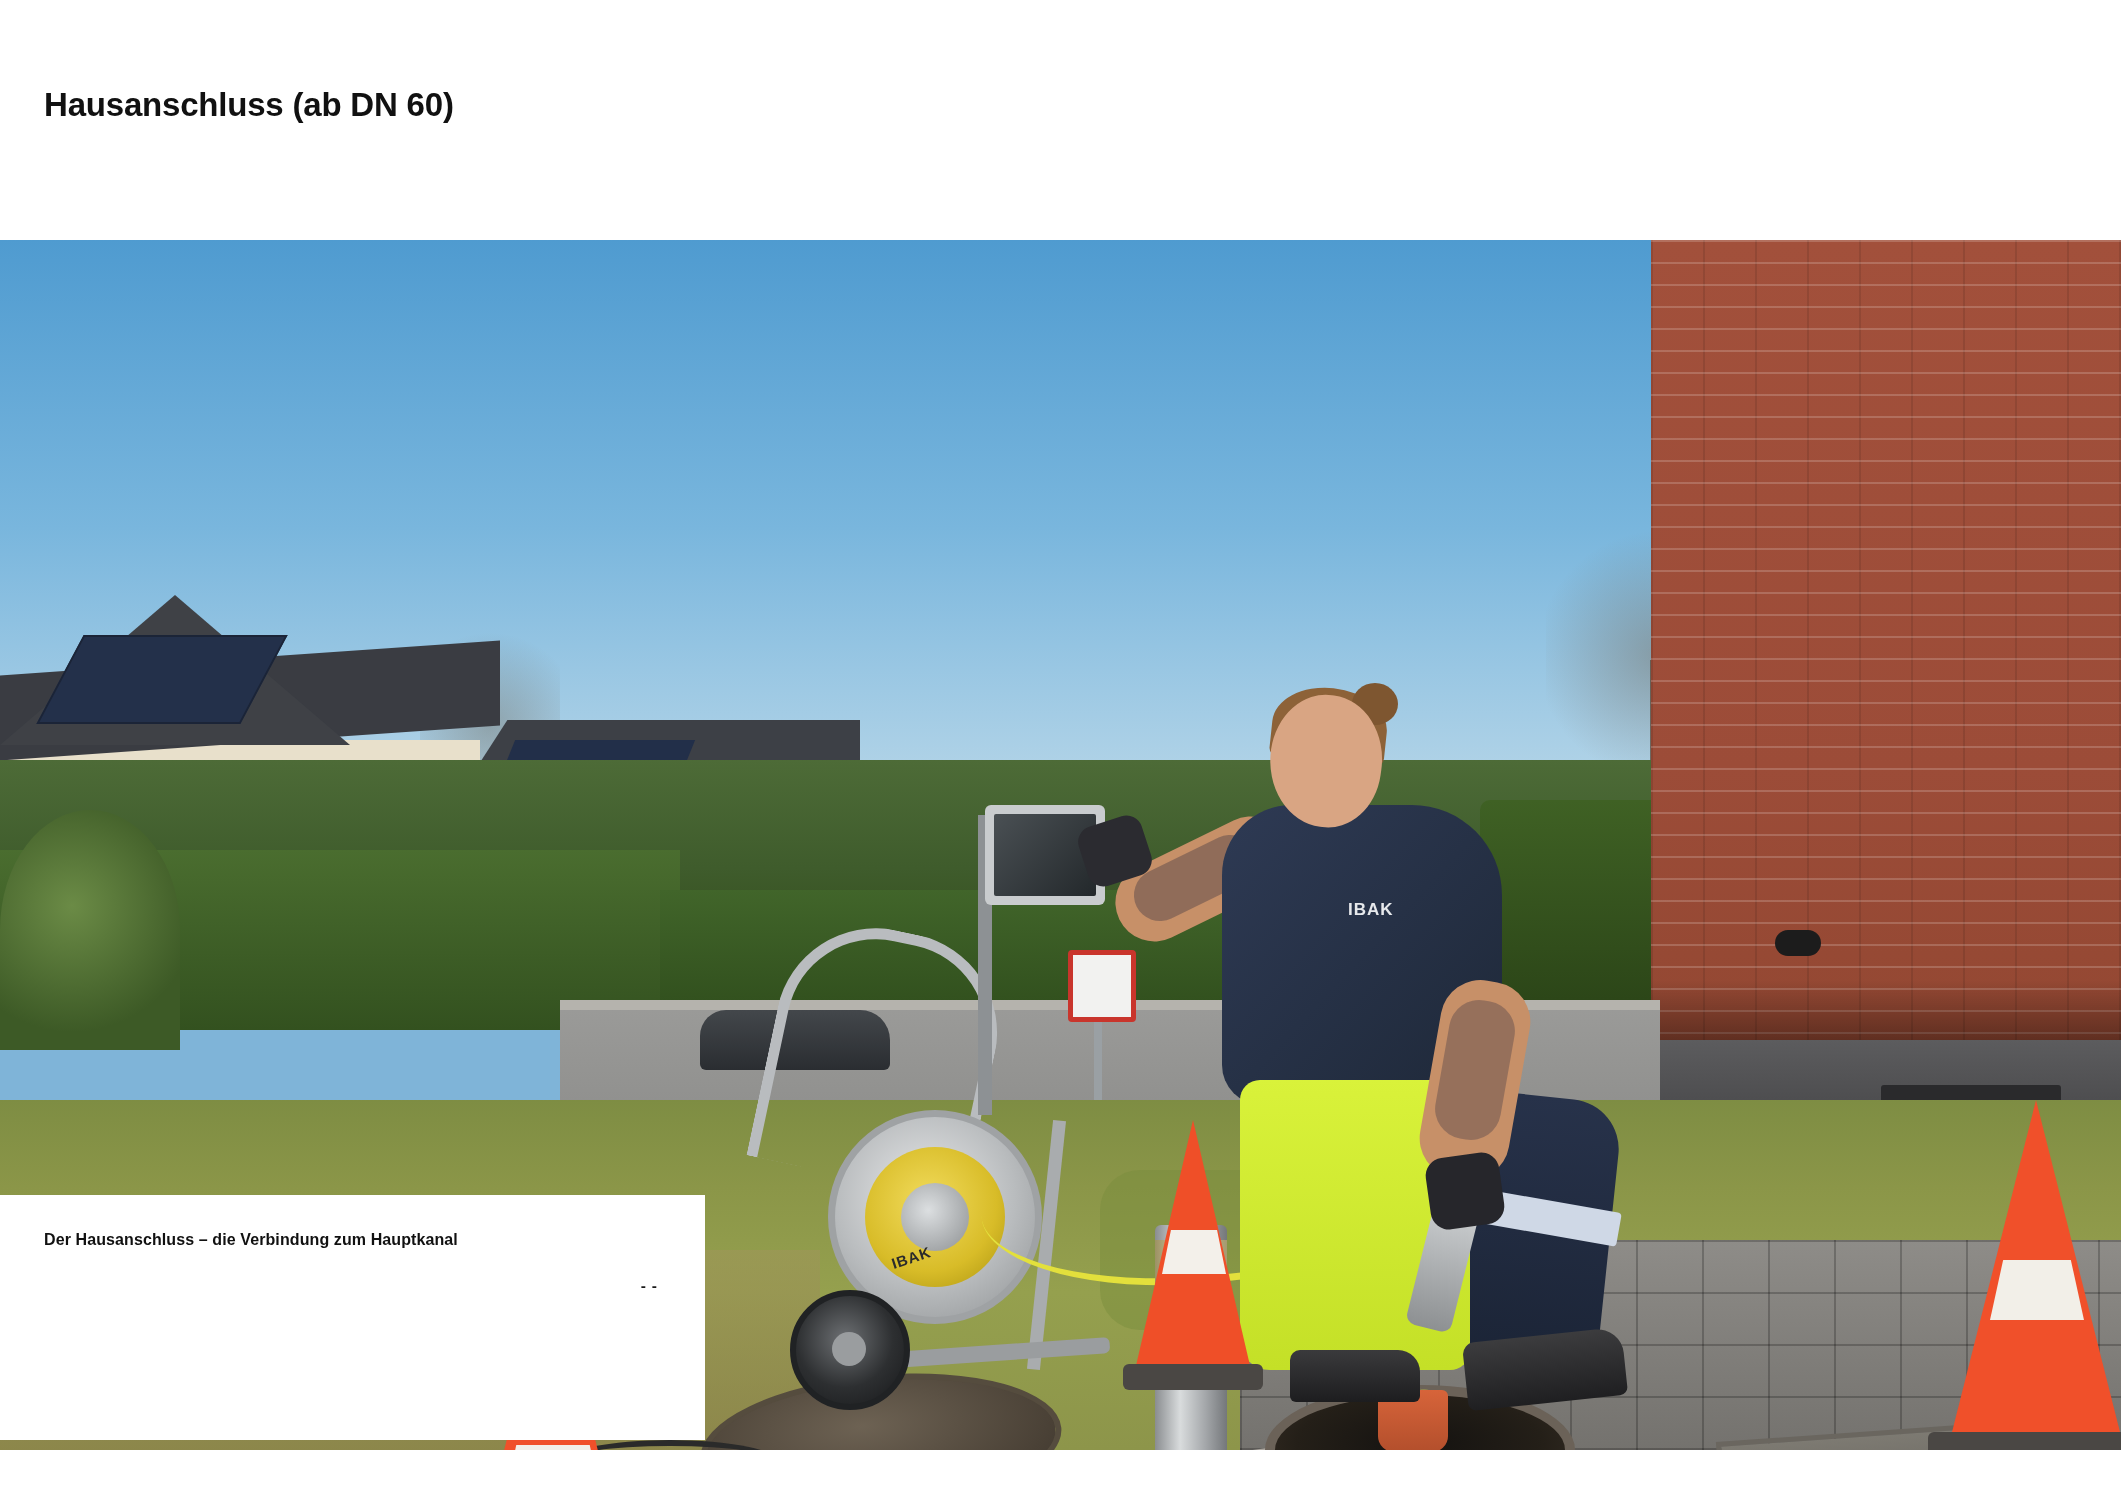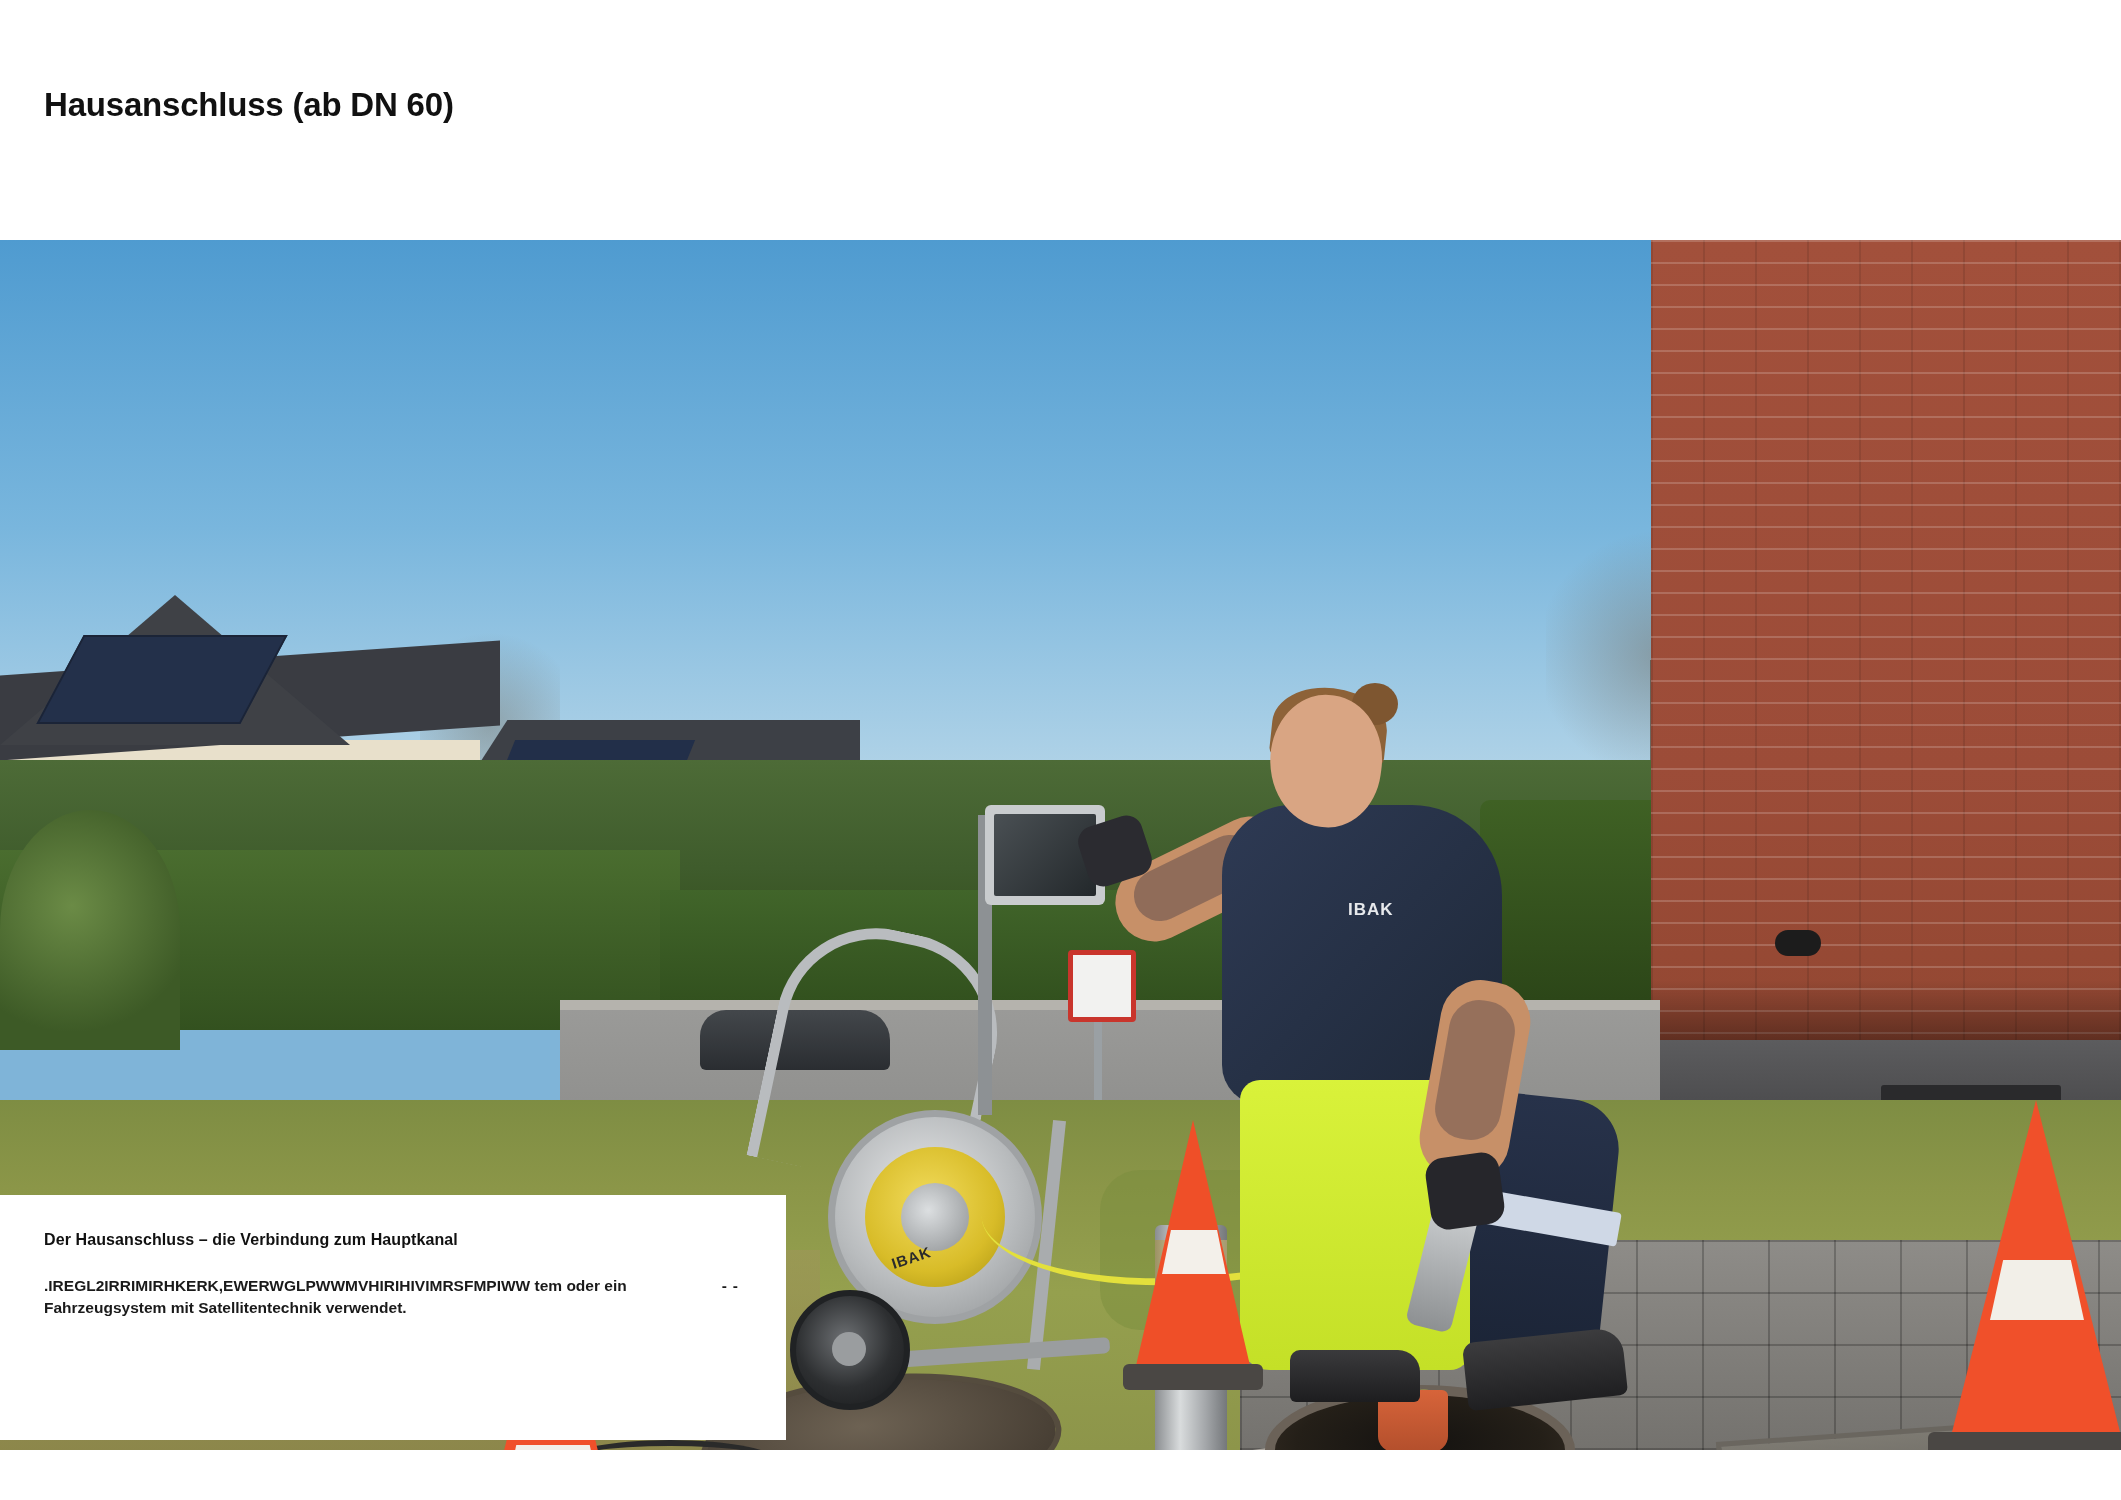--- a/index.html
+++ b/index.html
@@ -650,21 +650,21 @@
     background: linear-gradient(to bottom, #cfd2d4, #8d9092);
     border-radius: 10px;
     transform: rotate(14deg);
   }
 
   
   .textbox {
     position: absolute;
     left: 0;
     top: 955px;
-    width: 786px;
+    width: 705px;
     min-height: 245px;
     background: #ffffff;
     padding: 36px 48px 30px 44px;
     box-sizing: border-box;
   }
   .textbox h2 {
     margin: 0 0 26px 0;
     font-size: 16px;
     font-weight: bold;
     color: #111111;
@@ -824,18 +824,17 @@
 
     </div>
 
     <div class="textbox">
       <h2>Der Hausanschluss – die Verbindung zum Hauptkanal</h2>
       <p>
         <span class="para-hyphen">-</span>
       </p>
       <p>
         <span class="para-hyphen">-</span>
-        <span>.IREGL2IRRIMIRHKERK,EWERWGLPWWMVHIRIHIVIMRSFMPIWW tem oder ein Fahrzeugsystem mit Satellitentechnik verwendet.</span>
       </p>
     </div>
 
   </div>
 </div>
 
 </body></html>

